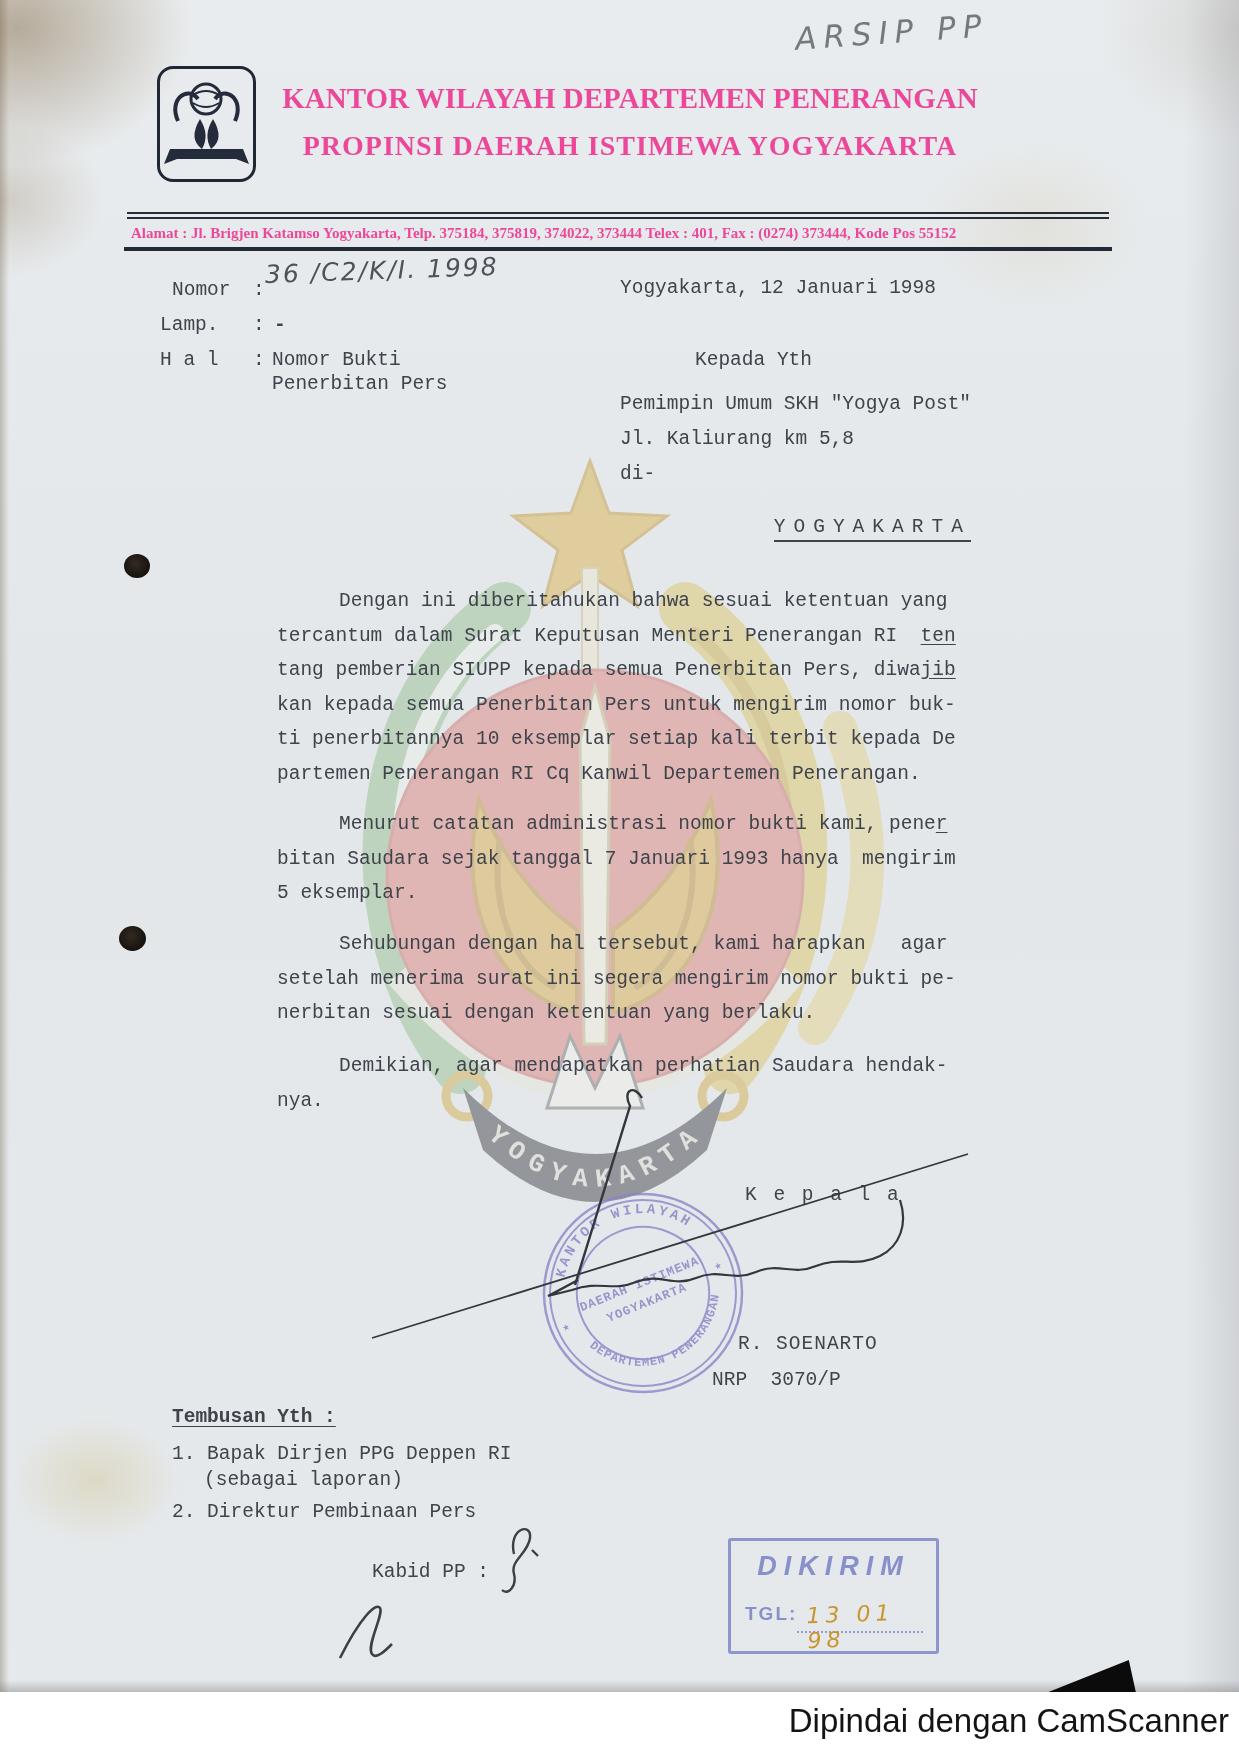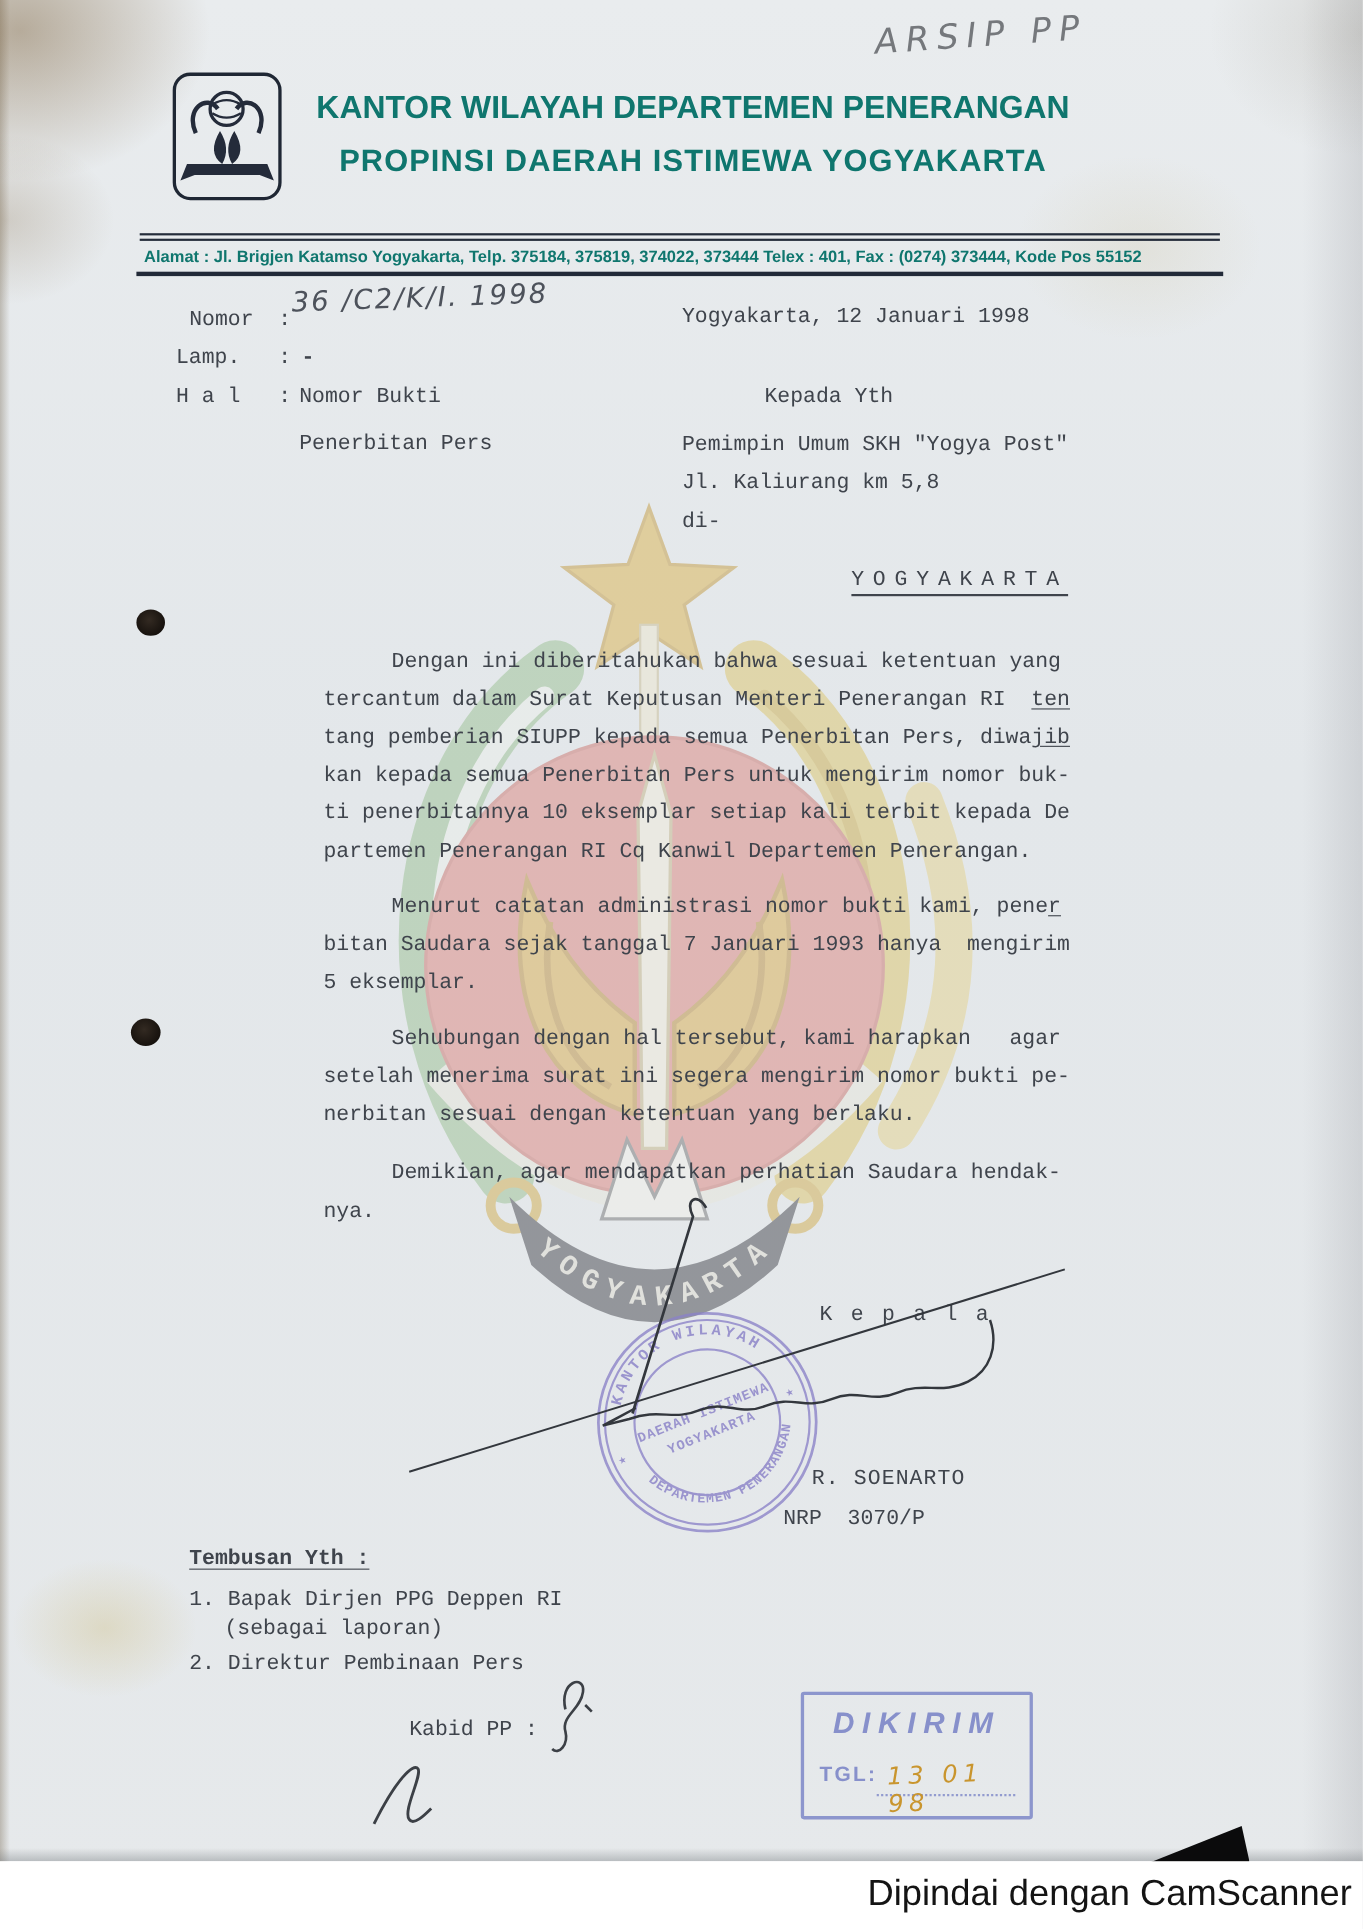--- a/index.html
+++ b/index.html
@@ -11,23 +11,23 @@
       radial-gradient(140px 110px at 6px 200px, rgba(112,82,40,.20), rgba(112,82,40,0) 70%),
       radial-gradient(120px 90px at 95px 1480px, rgba(196,172,88,.26), rgba(196,172,88,0) 70%),
       radial-gradient(160px 120px at 1035px 225px, rgba(190,170,110,.14), rgba(190,170,110,0) 70%),
       radial-gradient(200px 160px at 1239px 30px, rgba(130,120,100,.18), rgba(130,120,100,0) 70%),
       linear-gradient(90deg, rgba(80,60,30,.28) 0px, rgba(80,60,30,0) 9px),
       linear-gradient(270deg, rgba(100,100,108,.16) 0px, rgba(100,100,108,0) 55px),
       linear-gradient(180deg,#e9ecee 0%,#e3e7ea 40%,#e6e9eb 100%);}
   .abs{position:absolute;}
   .tw{font-family:"Liberation Mono","DejaVu Sans Mono",monospace;color:#3f444c;
       font-size:19.5px;line-height:1.25;white-space:pre;}
-  .serif{font-family:Liberation Sans, sans-serif;color:#0f766e;}
+  .serif{font-family:Liberation Serif, serif;color:#ec4899;}
   .hand{font-family:"DejaVu Sans",sans-serif;font-style:italic;}
-  .para{line-height:34.5px;margin-left:17px;}
+  .para{line-height:34.5px;}
   .para .tl{white-space:pre;}
   .para .tl:first-child{text-indent:62px;}
   .uend{text-decoration:underline;text-underline-offset:3px;}
   .u-city{border-bottom:2px solid #3f444c;padding-bottom:2px;}
   .heading-u{text-decoration:underline;text-underline-offset:4px;}
   .hole{background:radial-gradient(circle at 45% 40%, #332a22 0%, #17120e 70%);
         border-radius:50%;}
   .rule-double{border-top:2px solid #242c3a;border-bottom:2px solid #242c3a;height:3px;}
   .rule-thick{background:#222a38;height:4px;}
   .edge-shadow{background:linear-gradient(180deg, rgba(110,115,120,0), rgba(110,115,120,.38));}
@@ -104,21 +104,21 @@
 
   <div class="abs tw" style="left:172px;top:278px;">Nomor</div>
   <div class="abs tw" style="left:253px;top:278px;">:</div>
   <div class="abs hand" style="left:265px;top:256px;font-size:25px;color:#4d525b;letter-spacing:2px;transform:rotate(-2deg);">36 /C2/K/I. 1998</div>
   <div class="abs tw" style="left:160px;top:313px;">Lamp.</div>
   <div class="abs tw" style="left:253px;top:313px;">:</div>
   <div class="abs tw" style="left:274px;top:313px;font-weight:bold;">-</div>
   <div class="abs tw" style="left:160px;top:348px;text-align:right;">H a l</div>
   <div class="abs tw" style="left:253px;top:348px;">:</div>
   <div class="abs tw" style="left:272px;top:348px;">Nomor Bukti</div>
-  <div class="abs tw" style="left:272px;top:372px;margin-top:19px;">Penerbitan Pers</div>
+  <div class="abs tw" style="left:272px;top:372px;">Penerbitan Pers</div>
   <div class="abs tw" style="left:620px;top:276px;">Yogyakarta, 12 Januari 1998</div>
 
   <div class="abs tw" style="left:695px;top:348px;">Kepada Yth</div>
   <div class="abs tw" style="left:620px;top:392px;">Pemimpin Umum SKH "Yogya Post"</div>
   <div class="abs tw" style="left:620px;top:427px;">Jl. Kaliurang km 5,8</div>
   <div class="abs tw" style="left:620px;top:462px;">di-</div>
   <div class="abs tw" style="left:695px;top:491px;letter-spacing:8px;">
     <span class="u-city">YOGYAKARTA</span>
   </div>
 

